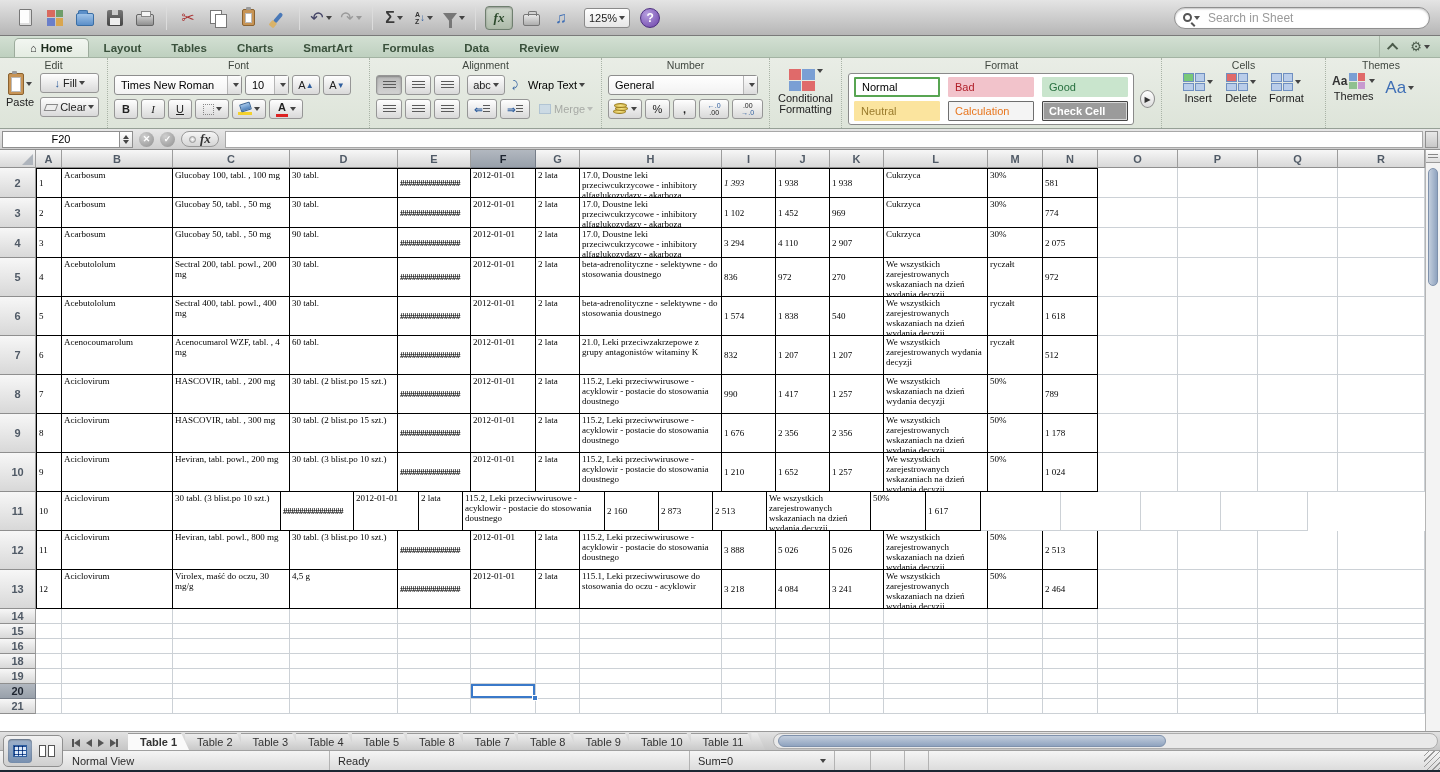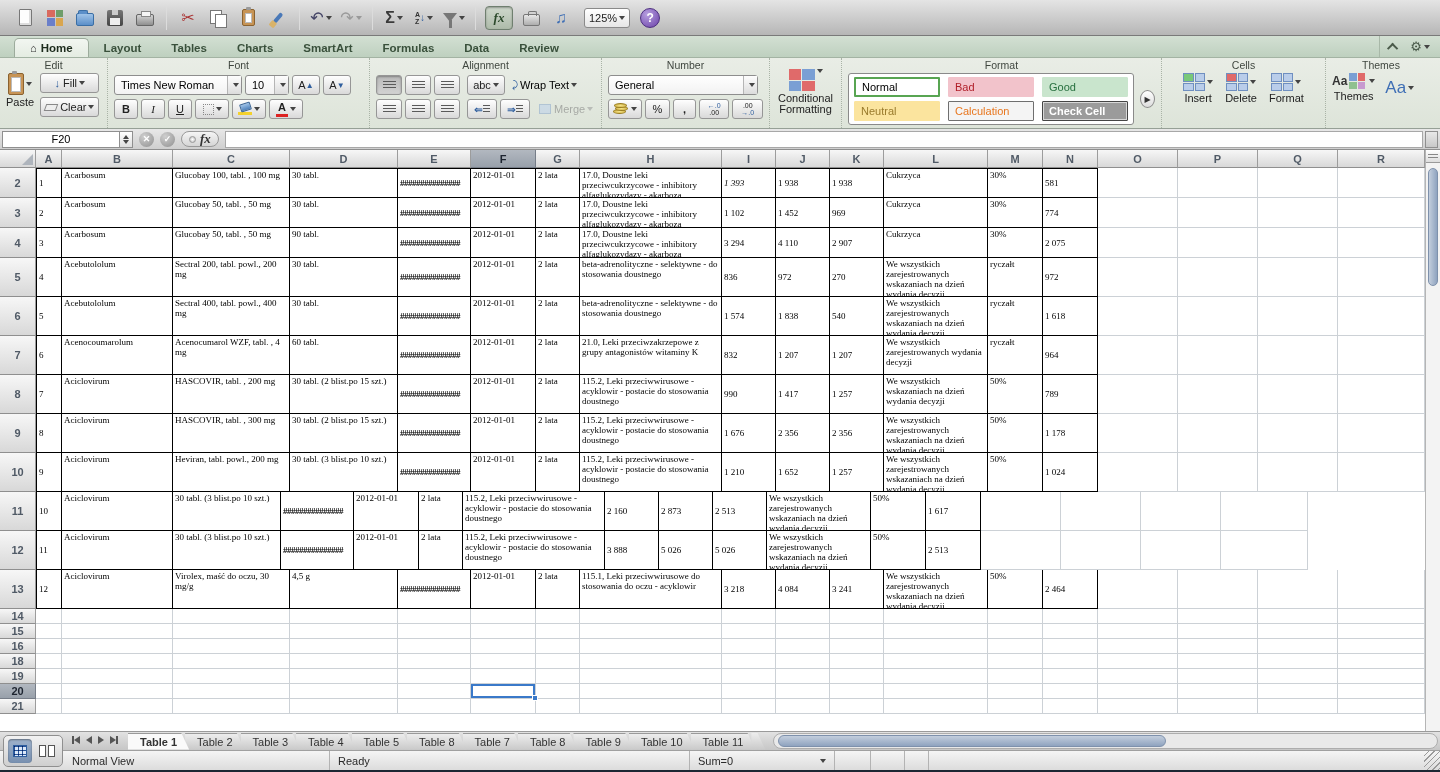--- a/index.html
+++ b/index.html
@@ -128,21 +128,21 @@
   .cell.sel-cell { box-shadow:inset 0 0 0 2px #3a79c9; overflow:visible; position:relative; }
   .cell.sel-cell .handle { position:absolute; right:-3px; bottom:-3px; width:6px; height:6px; background:#3a79c9; border:1px solid #fff; }
 
   .vscroll { width:15px; background:#f3f3f3; border-left:1px solid #b5b5b5; display:flex; flex-direction:column; }
   .vs-split { height:13px; background:linear-gradient(#fff,#ddd); border-bottom:1px solid #9a9a9a; display:flex; flex-direction:column; justify-content:center; gap:2px; padding:0 2px; }
   .vs-split i { height:1px; background:#888; }
   .vs-thumb { margin:5px 2px 0; height:118px; border-radius:6px; background:linear-gradient(90deg,#c3cedd,#8fa3bf); border:1px solid #7e91ac; }
 
   
   footer { position:relative; }
-  .sheetbar { height:19px; background:linear-gradient(#e2e2e2,#c6c6c6); border-top:1px solid #9a9a9a; display:flex; align-items:center; }
+  .sheetbar { height:19px; background:linear-gradient(#e2e2e2,#c6c6c6); border-top:1px solid #9a9a9a; display:flex; align-items:flex-end; }
   .tabnav { display:flex; align-items:center; gap:6px; margin:0 10px 3px 72px; }
   .tabnav .tri { width:0; height:0; border-top:4px solid transparent; border-bottom:4px solid transparent; }
   .tri.left { border-right:6px solid #555; } .tri.right { border-left:6px solid #555; }
   .tabnav .bar { width:2px; height:8px; background:#555; }
   .navgrp { display:flex; align-items:center; }
   #sheet-tabs { display:flex; align-items:flex-end; height:17px; }
   .stab { height:17px; padding:0 12px; display:flex; align-items:center; font-size:11px; color:#333;
           background:linear-gradient(#ededed,#c9c9c9); clip-path:polygon(0 0, calc(100% - 8px) 0, 100% 100%, 0 100%); margin-right:-4px; border-top:1px solid #9a9a9a;}
   .stab.active { background:#fafafa; font-weight:bold; z-index:2; }
   .stab-stub { width:14px; height:17px; background:linear-gradient(#ededed,#c9c9c9); clip-path:polygon(0 0,6px 0,14px 100%,0 100%); }
@@ -237,20 +237,25 @@
       <span class="i-toolbox"></span>
     </div>
   <div class="tb-btn">
       <span class="g" style="color:#3f6fb5">♫</span>
     </div>
   <div class="zoom-box">
       <span>125%</span>
       <span class="caret"></span>
     </div>
   <div class="help-btn">?</div>
+  <div class="search">
+    <span class="mag"></span>
+    <span class="caret" style="border-top-color:#555"></span>
+    <input type="text" placeholder="Search in Sheet" style="">
+  </div>
 </header>
 
 <nav class="rtab-bar">
   <div id="rtabs" style="display:flex;align-items:flex-end;height:100%">
       <div class="rtab active">
         <div class="home-glyph">⌂</div>
         <div>Home</div>
       </div>
       <div class="rtab">
         <div>Layout</div>
@@ -370,21 +375,21 @@
         </div>
       <div class="btn" style="width:26px">
           <span class="lines"></span>
         </div>
       <div class="btn" style="width:38px;margin-left:4px">
           <span>abc</span>
           <span class="caret"></span>
         </div>
       <div style="display:flex;align-items:center;margin-left:4px">
           <span class="wrap-ic">⤸</span>
-          <span style="font-size:11px;margin-left:2px">Wrap Text</span>
+          <span style="font-size:11px;margin-left:10px">Wrap Text</span>
           <span class="caret"></span>
         </div>
     </div>
     <div class="rrow">
       <div class="btn" style="width:26px">
           <span class="lines"></span>
         </div>
       <div class="btn" style="width:26px">
           <span class="lines"></span>
         </div>
@@ -695,21 +700,21 @@
         <div class="cell tb" style="width: 108px;">60 tabl.</div>
         <div class="cell tb vmid hash" style="width: 73px;">###############</div>
         <div class="cell tb" style="width: 65px;">2012-01-01</div>
         <div class="cell tb" style="width: 44px;">2 lata</div>
         <div class="cell tb" style="width: 142px;">21.0, Leki przeciwzakrzepowe z grupy antagonistów witaminy K</div>
         <div class="cell tb vmid" style="width: 54px;">832</div>
         <div class="cell tb vmid" style="width: 54px;">1 207</div>
         <div class="cell tb vmid" style="width: 54px;">1 207</div>
         <div class="cell tb" style="width: 104px;">We wszystkich zarejestrowanych wydania decyzji</div>
         <div class="cell tb" style="width: 55px;">ryczałt</div>
-        <div class="cell tb vmid" style="width: 55px;">964</div>
+        <div class="cell tb vmid" style="width: 55px;">512</div>
         <div class="cell gl" style="width: 80px;"></div>
         <div class="cell gl" style="width: 80px;"></div>
         <div class="cell gl" style="width: 80px;"></div>
         <div class="cell gl" style="width: 87px;"></div>
       </div>
       <div class="grid-row" style="height: 39px;">
         <div class="hdr row-hdr">8</div>
         <div class="cell tb left-edge vmid" style="width: 26px;">7</div>
         <div class="cell tb" style="width: 111px;">Aciclovirum</div>
         <div class="cell tb" style="width: 117px;">HASCOVIR, tabl. , 200 mg</div>
@@ -788,20 +793,21 @@
         <div class="cell tb vmid" style="width: 55px;">1 617</div>
         <div class="cell gl" style="width: 80px;"></div>
         <div class="cell gl" style="width: 80px;"></div>
         <div class="cell gl" style="width: 80px;"></div>
         <div class="cell gl" style="width: 87px;"></div>
       </div>
       <div class="grid-row" style="height: 39px;">
         <div class="hdr row-hdr">12</div>
         <div class="cell tb left-edge vmid" style="width: 26px;">11</div>
         <div class="cell tb" style="width: 111px;">Aciclovirum</div>
+        <div class="cell tb" style="width: 117px;">Heviran, tabl. powl., 800 mg</div>
         <div class="cell tb" style="width: 108px;">30 tabl. (3 blist.po 10 szt.)</div>
         <div class="cell tb vmid hash" style="width: 73px;">###############</div>
         <div class="cell tb" style="width: 65px;">2012-01-01</div>
         <div class="cell tb" style="width: 44px;">2 lata</div>
         <div class="cell tb" style="width: 142px;">115.2, Leki przeciwwirusowe - acyklowir - postacie do stosowania doustnego</div>
         <div class="cell tb vmid" style="width: 54px;">3 888</div>
         <div class="cell tb vmid" style="width: 54px;">5 026</div>
         <div class="cell tb vmid" style="width: 54px;">5 026</div>
         <div class="cell tb" style="width: 104px;">We wszystkich zarejestrowanych wskazaniach na dzień wydania decyzji</div>
         <div class="cell tb" style="width: 55px;">50%</div>

